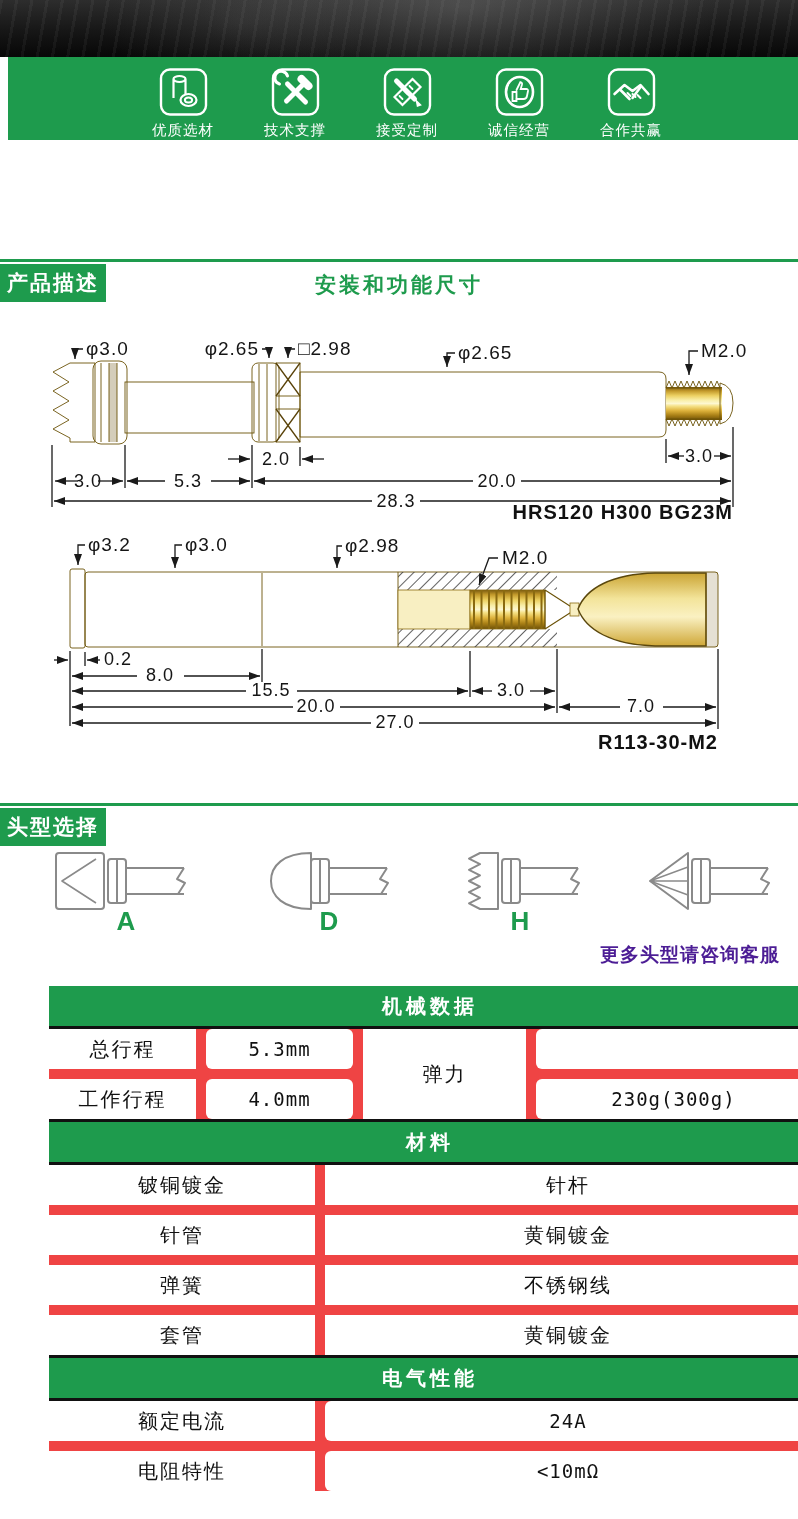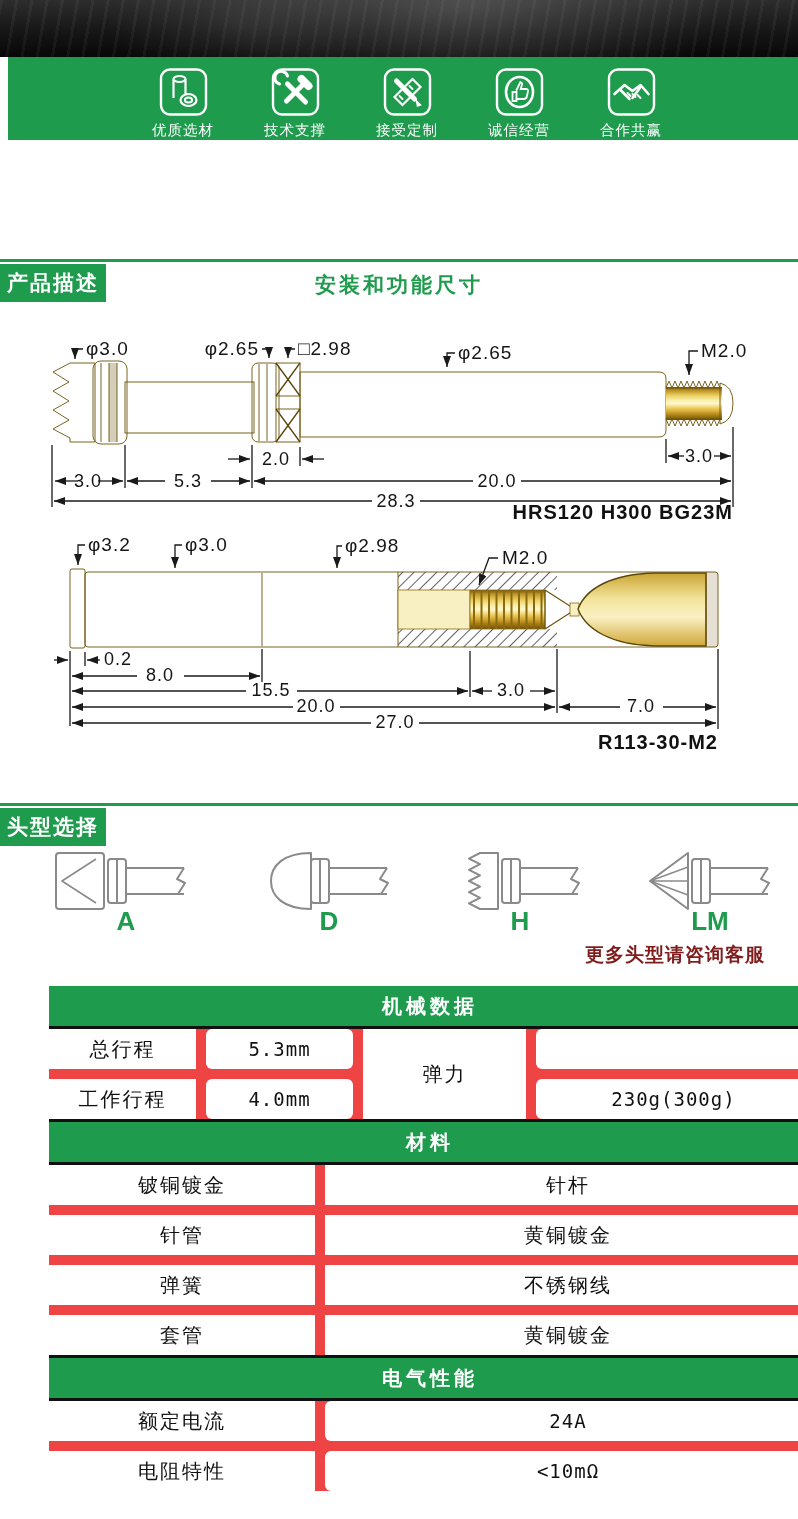--- a/index.html
+++ b/index.html
@@ -29,21 +29,21 @@
   svg text{font-family:"Liberation Sans","DejaVu Sans",sans-serif;}
   .dim{font-size:18px;fill:#151515;letter-spacing:1px;}
   .lab{font-size:19px;fill:#151515;letter-spacing:1px;}
   .part{font-size:20px;font-weight:bold;fill:#111;letter-spacing:1px;}
   .dl{stroke:#1a1a1a;stroke-width:1.3;fill:none;}
   .bodyline{stroke:#6b5208;stroke-width:.9;fill:none;}
   
   .hfig{position:absolute;width:160px;height:78px;top:842px;}
   .hlab{position:absolute;top:906px;width:160px;text-align:center;color:var(--green);
         font-size:26px;font-weight:bold;font-family:"Liberation Sans",sans-serif;}
-  .hnote{position:absolute;top:942px;left:575px;width:200px;text-align:center;color:#7f1d1d;
+  .hnote{position:absolute;top:942px;left:590px;width:200px;text-align:center;color:#4c1d95;
          font-size:19px;font-weight:600;letter-spacing:1px;}
   
   .spec{position:absolute;left:49px;top:986px;width:762px;box-sizing:border-box;background:#111;
         padding:0;display:flex;flex-direction:column;gap:3px;}
   .band{background:var(--green);color:#fff;font-weight:bold;font-size:20px;letter-spacing:4px;
         height:40px;display:flex;align-items:center;justify-content:center;}
   .grid{display:grid;gap:10px;background:#ef4444;}
   .grid>div{background:#fff;display:flex;align-items:center;justify-content:center;}
   .mech{grid-template-columns:147px 147px 163px 1fr;grid-template-rows:40px 40px;}
   .kv4{grid-template-columns:266px 1fr;grid-template-rows:repeat(4,40px);}
@@ -308,21 +308,20 @@
     <path d="M80,26 H138 M80,52 H138 M138,26 L131,37 L139,41 L132,52" fill="none"></path>
     <rect x="62" y="17" width="18" height="44" rx="3"></rect>
     <line x1="71" y1="18" x2="71" y2="60"></line>
     <path d="M58,11 L20,39 L58,67 Z"></path>
     <path d="M20,39 L58,25 M20,39 L58,53 M20,39 H58" fill="none" stroke-width="1.4"></path>
   </svg>
 
   <div class="hlab" style="left:46px">A</div>
   <div class="hlab" style="left:249px">D</div>
   <div class="hlab" style="left:440px">H</div>
-  <div class="hlab" style="left:630px">LM</div>
   <div class="hnote">更多头型请咨询客服</div>
 
   <div class="spec">
     <div class="band">机械数据</div>
     <div class="grid mech">
       <div class="ck">总行程</div>
       <div class="cv">5.3mm</div>
       <div class="ck span2">弹力</div>
       <div class="cv"></div>
       <div class="ck">工作行程</div>

